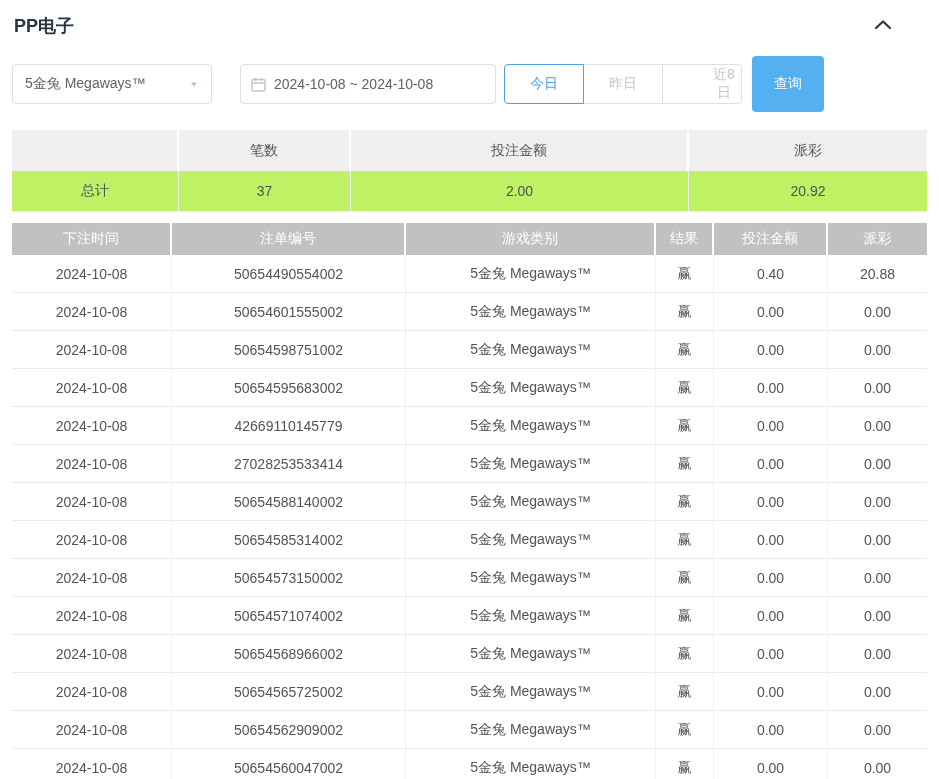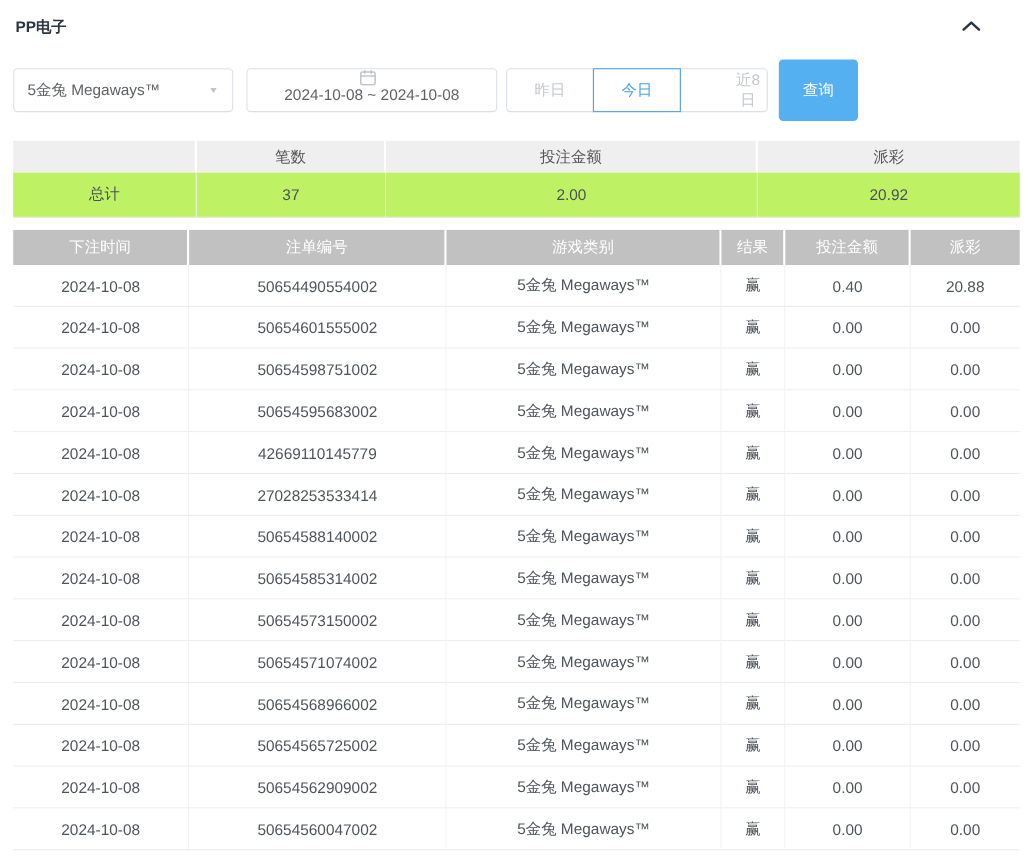--- a/index.html
+++ b/index.html
@@ -3,49 +3,49 @@
 <meta charset="utf-8">
 <style>
   * { margin:0; padding:0; box-sizing:border-box; }
   html,body { width:939px; height:779px; overflow:hidden; background:#fff;
     font-family:"Liberation Sans","DejaVu Sans",sans-serif; }
   .page { padding:0 12px; }
 
   
   .panel-head { display:flex; align-items:center; justify-content:space-between;
     padding:14px 2px 12px 2px; }
-  .panel-title { font-size:14px; font-weight:bold; color:#2b3441; }
+  .panel-title { font-size:18px; font-weight:bold; color:#2b3441; }
   .collapse-btn { width:28px; height:22px; display:flex; align-items:center;
     justify-content:center; cursor:pointer; background:none; border:none; margin-right:28px; }
 
   
   .filters { display:flex; align-items:center; margin:6px 0 18px 0; }
   .ctrl { height:40px; border:1px solid #dcdfe6; border-radius:4px; background:#fff;
     display:flex; align-items:center; font-size:14px; color:#606266; }
   .game-select { width:200px; padding:0 12px; justify-content:space-between; cursor:pointer; }
   .caret { color:#c0c4cc; font-size:10px; transform:scaleY(.8); }
-  .date-picker { width:228px; margin-left:12px; padding:0 10px; cursor:pointer;flex-direction:column; }
+  .date-picker { width:256px; margin-left:28px; padding:0 10px; cursor:pointer; }
   .cal-icon { color:#c0c4cc; margin-right:8px; display:flex; }
   .btn-group { display:flex; margin-left:8px; }
   .btn-group .qbtn { height:40px; width:80px; background:#fff; border:1px solid #dcdfe6;
     font-size:14px; color:#c3c7ce; cursor:pointer; margin-left:-1px; padding:0; }
   .btn-group .qbtn:first-child { border-radius:4px 0 0 4px; margin-left:0; }
   .btn-group .qbtn:last-child { border-radius:0 4px 4px 0;padding-left:44px; }
   .btn-group .qbtn.active { color:#49a0e6; border-color:#49a0e6; position:relative; z-index:1; }
   .search-btn { height:56px; width:72px; margin-left:10px; border:none; border-radius:4px;
     background:#54b0f0; color:#fff; font-size:14px; cursor:pointer; }
 
   
   table { border-collapse:separate; border-spacing:0; width:915px; table-layout:fixed; }
   td, th { font-weight:normal; text-align:center; font-size:14px; overflow:hidden;
     white-space:nowrap; }
 
   
   .summary-table { margin-bottom:11px; }
-  .summary-table th { height:29px; background:#efefef; color:#555;
+  .summary-table th { height:41px; background:#efefef; color:#555;
     border-right:2px solid #fff; }
   .summary-table th:last-child { border-right:none; }
   .summary-table td { height:41px; background:#bef264; color:#4c5158;
     border-right:1px solid #f0f0f0; border-bottom:1px solid #ebebeb; }
   .summary-table td:last-child { border-right:none; }
   .summary-table col.c1 { width:167px; } .summary-table col.c2 { width:172px; }
   .summary-table col.c3 { width:338px; } .summary-table col.c4 { width:238px; }
 
   
   .bet-table th { height:32px; background:#c1c1c1; color:#fff;
@@ -86,22 +86,22 @@
             <rect x="1" y="2.5" width="13" height="11.5" rx="1.5" fill="none" stroke="#c0c4cc" stroke-width="1.4"></rect>
             <line x1="1" y1="6" x2="14" y2="6" stroke="#c0c4cc" stroke-width="1.4"></line>
             <line x1="4.5" y1="0.8" x2="4.5" y2="4" stroke="#c0c4cc" stroke-width="1.4"></line>
             <line x1="10.5" y1="0.8" x2="10.5" y2="4" stroke="#c0c4cc" stroke-width="1.4"></line>
           </svg>
       </span>
       <span>2024-10-08 ~ 2024-10-08</span>
     </div>
 
     <div class="btn-group">
+      <button class="qbtn active">今日</button>
       <button class="qbtn">昨日</button>
-      <button class="qbtn active">今日</button>
       <button class="qbtn">近8日</button>
     </div>
 
     <button class="search-btn">查询</button>
   </div>
 
   <table class="summary-table">
     <colgroup>
         <col class="c1">
         <col class="c2">

